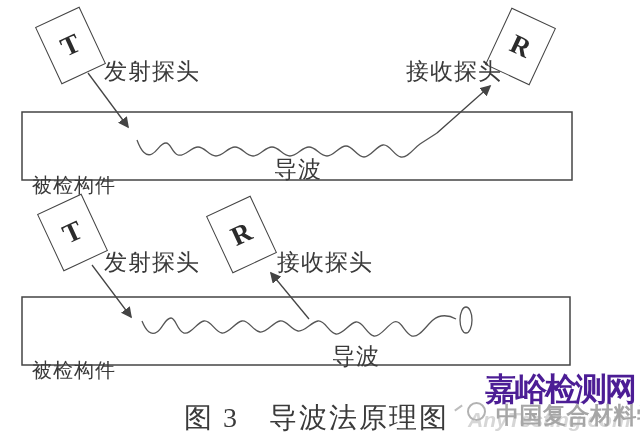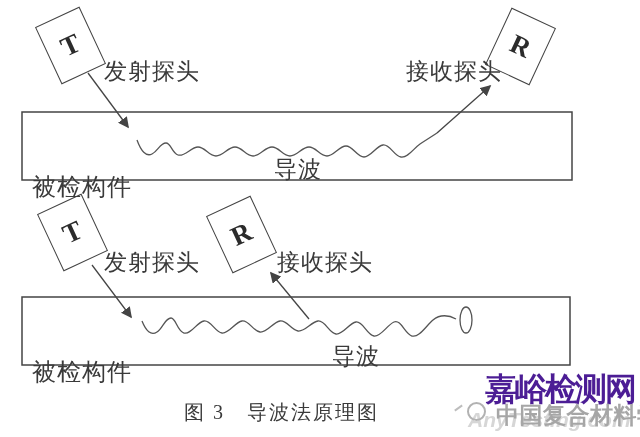--- a/index.html
+++ b/index.html
@@ -28,25 +28,25 @@
   .lbl{
     position:absolute;
     color:#3a3a3a;
     font-size:23px;
     letter-spacing:1px;
     white-space:nowrap;
     line-height:1.1;
     z-index:4;
     margin-top:44px;
   }
-  .lbl-specimen{font-size:24px;}
+  .lbl-specimen{font-size:20px;}
   .caption{
     position:absolute;
     left:184px;top:399px;
-    font-size:20px;
+    font-size:28px;
     color:#3a3a3a;
     letter-spacing:2px;
     white-space:nowrap;
     z-index:4;
   }
   
   .wm-site{
     position:absolute;left:485px;top:368px;
     font-family:"Liberation Sans","DejaVu Sans",sans-serif;
     font-size:32px;font-weight:700;letter-spacing:-2px;

